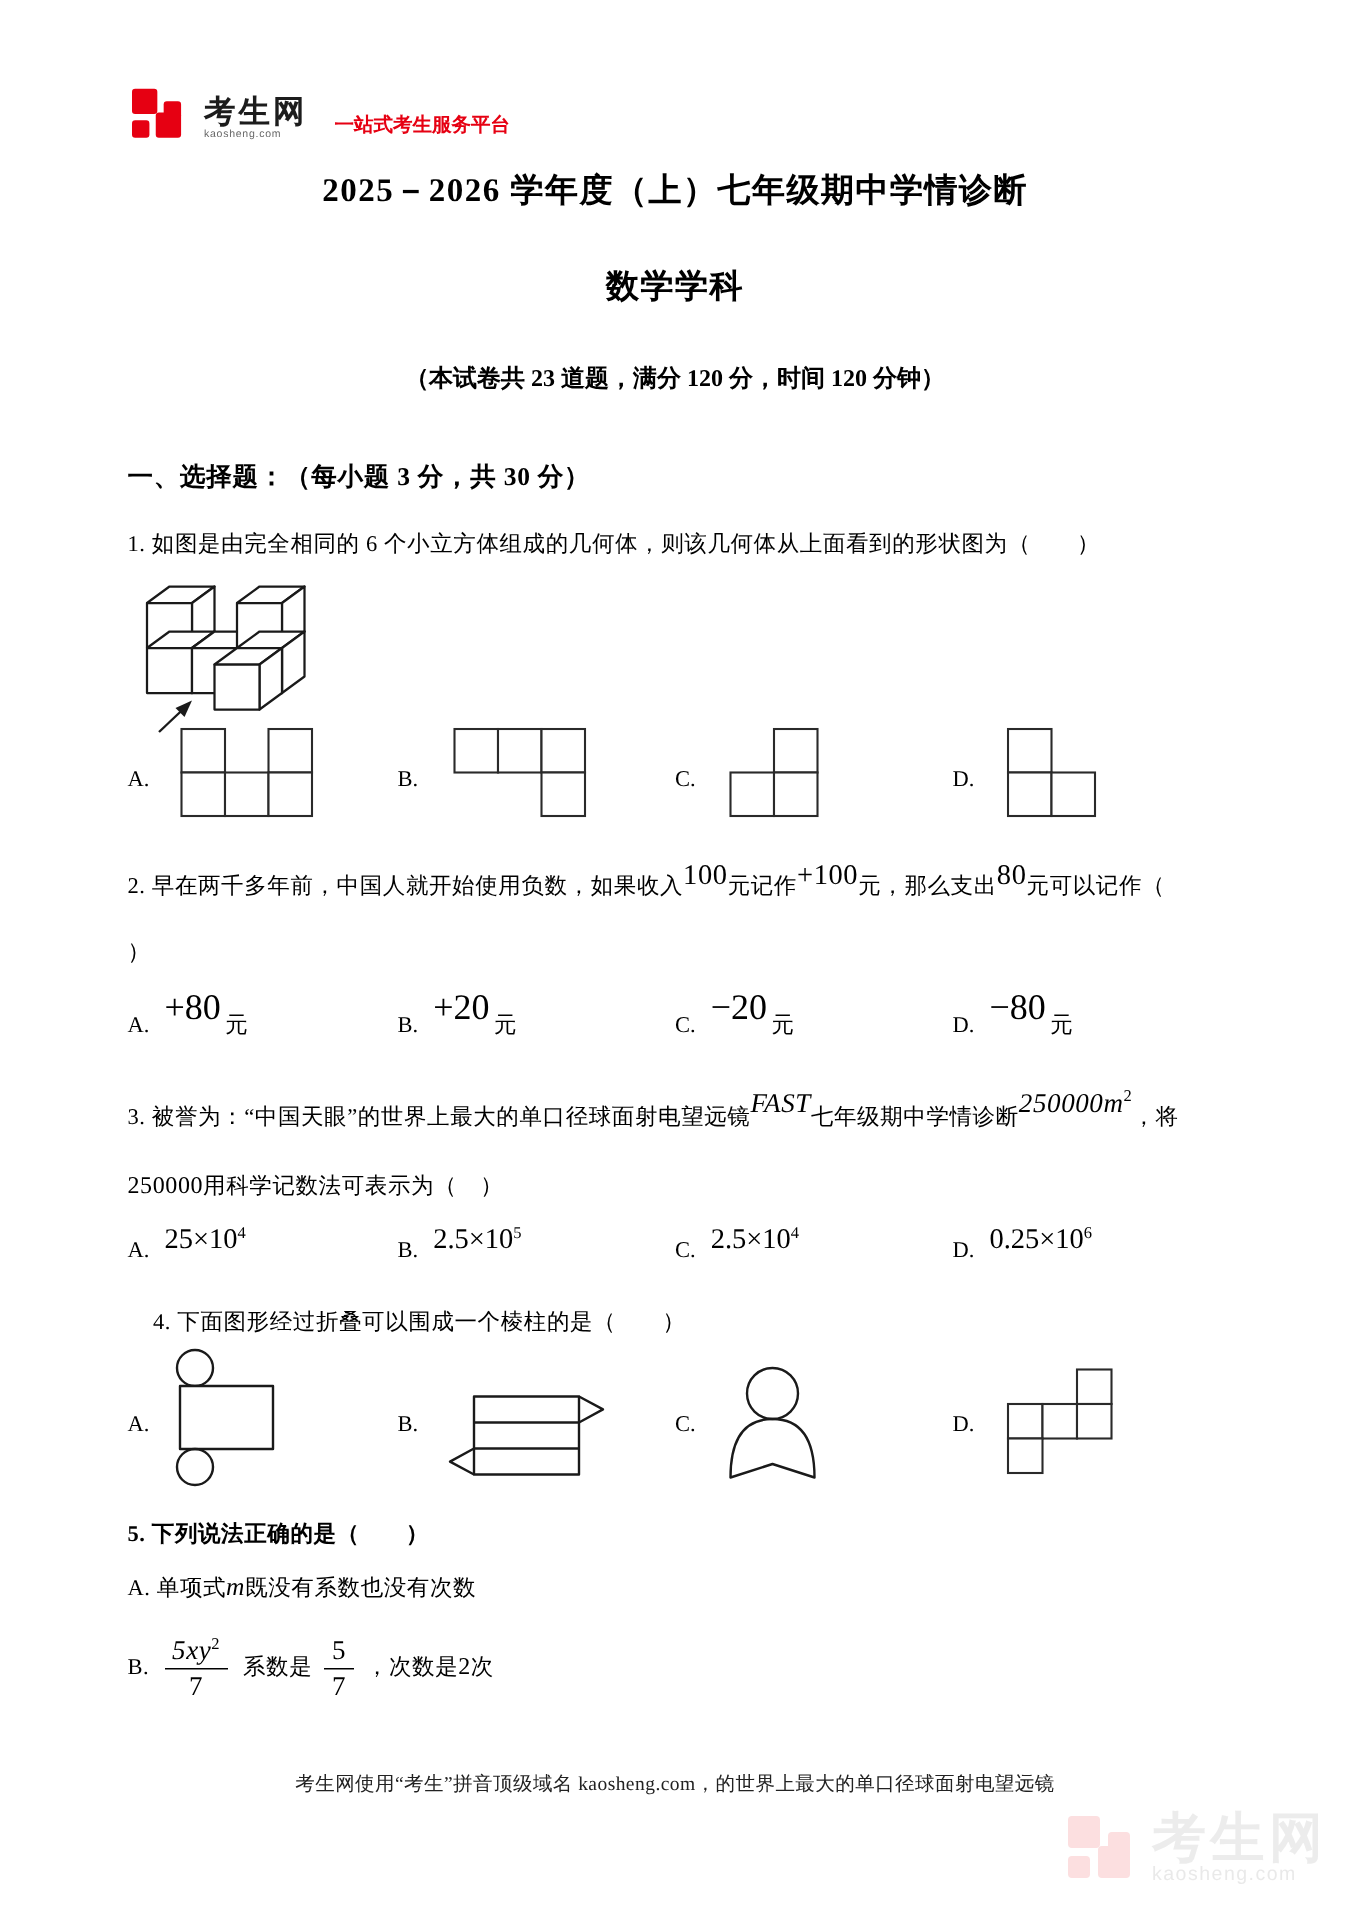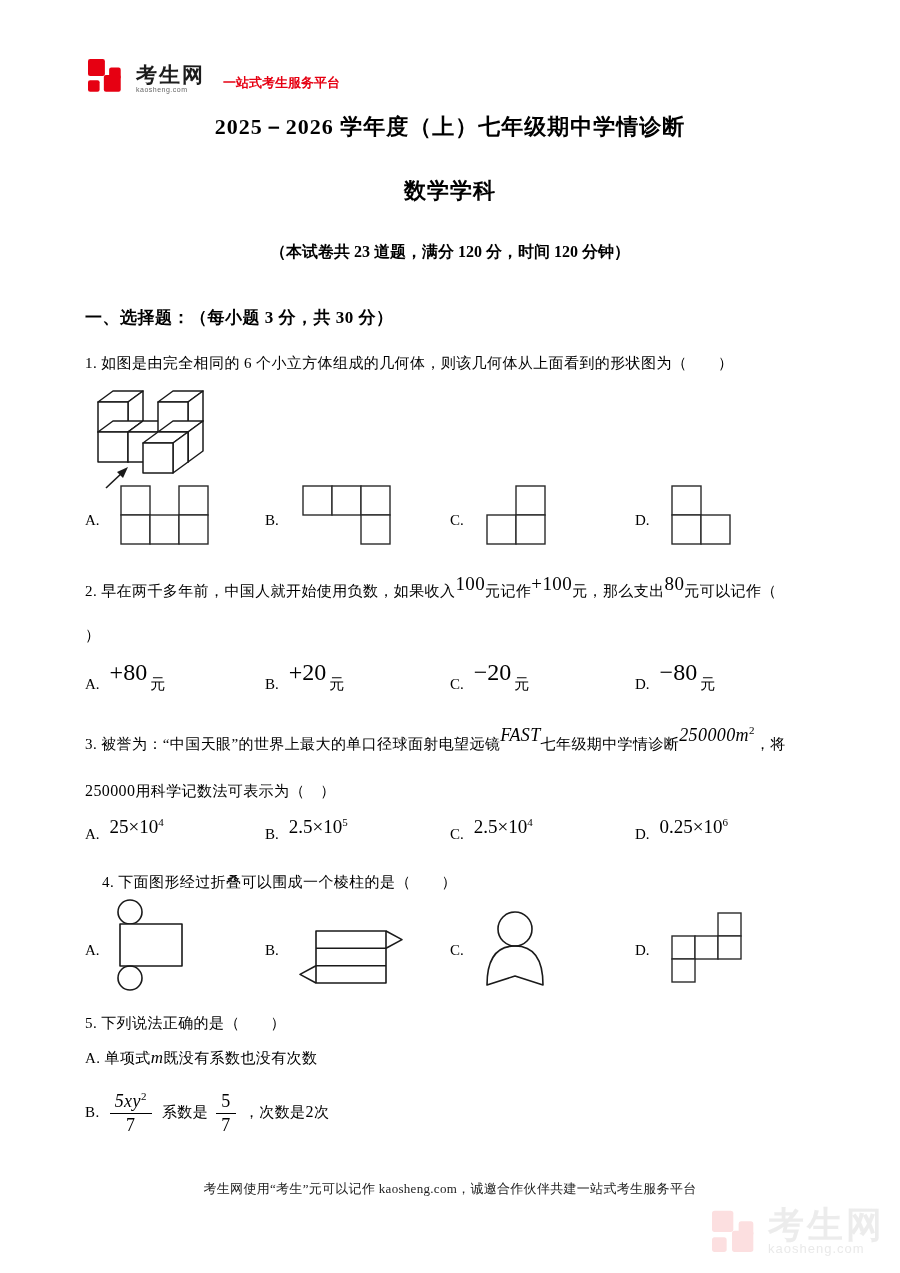--- a/index.html
+++ b/index.html
@@ -207,39 +207,39 @@
   <svg class="abs" style="left:668px;top:910px;" width="78" height="78">
     <g class="cell">
       <rect x="50" y="3" width="23" height="23"></rect>
       <rect x="4" y="26" width="23" height="23"></rect>
         <rect x="27" y="26" width="23" height="23"></rect>
         <rect x="50" y="26" width="23" height="23"></rect>
       <rect x="4" y="49" width="23" height="23"></rect>
     </g>
   </svg>
 
-  <div class="abs stem" style="left:85px;top:1012px;">5. 下列说法正确的是（　　）</div>
+  <div class="abs stem" style="left:85px;top:1012px;font-weight:bold;">5. 下列说法正确的是（　　）</div>
   <div class="abs stem" style="left:85px;top:1045px;">
     <span>A. 单项式</span><span class="mt it" style="font-size:17px;">m</span><span>既没有系数也没有次数</span>
   </div>
   <div class="abs stem" style="left:85px;top:1090px;">
     <span class="olab">B.</span>
     <span class="mt frac" style="margin:0 6px;">
       <span class="num"><span class="it">5xy</span><sup class="s">2</sup></span>
       <span class="den">7</span>
     </span>
     <span>系数是</span>
     <span class="mt frac" style="margin:0 4px;">
       <span class="num">5</span>
       <span class="den">7</span>
     </span>
     <span>，次数是</span><span class="mt" style="font-size:16px;">2</span><span>次</span>
   </div>
 
-  <div class="abs ctr footer" style="top:1180px;">考生网使用“考生”元可以记作 kaosheng.com，诚邀合作伙伴共建一站式考生服务平台</div>
+  <div class="abs ctr footer" style="top:1180px;">考生网使用“考生”拼音顶级域名 kaosheng.com，的世界上最大的单口径球面射电望远镜</div>
 
   <div class="abs wm" style="left:712px;top:1208px;">
     <svg width="48" height="48" viewBox="0 0 36 36" style="opacity:.16;">
       <rect x="0" y="2" width="16" height="16" rx="2" fill="#e60012"></rect>
       <rect x="20" y="10" width="11" height="11" rx="2" fill="#e60012"></rect>
       <rect x="0" y="22" width="11" height="11" rx="2" fill="#e60012"></rect>
       <rect x="15" y="17" width="16" height="16" rx="2" fill="#e60012"></rect>
     </svg>
     <div>
       <div class="wmname">考生网</div>

